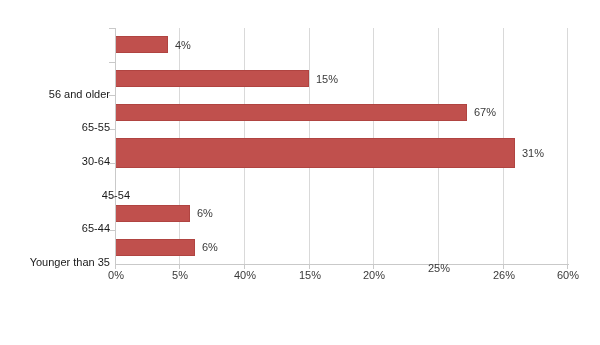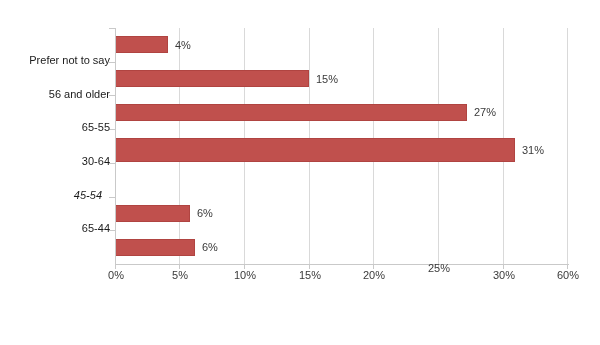--- a/index.html
+++ b/index.html
@@ -131,24 +131,24 @@
       <span class="bar-label" style="left:60px;">4%</span>
     </div>
 
     <div class="bar-row" style="top:42.1px; height:17px;">
       <div class="bar" style="width:194px;"></div>
       <span class="bar-label" style="left:201px;">15%</span>
     </div>
 
     <div class="bar-row" style="top:75.8px; height:17px;">
       <div class="bar" style="width:352px;"></div>
-      <span class="bar-label" style="left:359px;">27%</span>
+      <span class="bar-label" style="left:359px;">67%</span>
     </div>
 
-    <div class="bar-row" style="top:109.5px; height:24px;">
+    <div class="bar-row" style="top:109.5px; height:30px;">
       <div class="bar" style="width:400px;"></div>
       <span class="bar-label" style="left:407px;">31%</span>
     </div>
 
 
     <div class="bar-row" style="top:176.8px; height:17px;">
       <div class="bar" style="width:75px;"></div>
       <span class="bar-label" style="left:82px;">6%</span>
     </div>
 
@@ -171,29 +171,29 @@
   <div class="xtick" style="left:567px;"></div>
 
   <div class="ytick" style="top:28px;"></div>
   <div class="ytick" style="top:61.7px;"></div>
   <div class="ytick" style="top:95.4px;"></div>
   <div class="ytick" style="top:129.1px;"></div>
   <div class="ytick" style="top:162.9px;"></div>
   <div class="ytick" style="top:196.6px;"></div>
   <div class="ytick" style="top:230.3px;"></div>
 
-  <div class="cat-label" style="right:490px; top:54px;">Prefer not to say</div>
   <div class="cat-label" style="right:490px; top:88px;">56 and older</div>
   <div class="cat-label" style="right:490px; top:121px;">65-55</div>
   <div class="cat-label" style="right:490px; top:155px;">30-64</div>
-  <div class="cat-label" style="right:498px; top:189px;font-style:italic;">45-54</div>
+  <div class="cat-label" style="right:470px; top:189px;">45-54</div>
   <div class="cat-label" style="right:490px; top:222px;">65-44</div>
+  <div class="cat-label" style="right:490px; top:256px;">Younger than 35</div>
 
   <div class="xaxis-label" style="left:116px; top:269px;">0%</div>
   <div class="xaxis-label" style="left:180px; top:269px;">5%</div>
-  <div class="xaxis-label" style="left:245px; top:269px;">10%</div>
+  <div class="xaxis-label" style="left:245px; top:269px;">40%</div>
   <div class="xaxis-label" style="left:310px; top:269px;">15%</div>
   <div class="xaxis-label" style="left:374px; top:269px;text-align:right;">20%</div>
   <div class="xaxis-label" style="left:439px; top:262px;">25%</div>
-  <div class="xaxis-label" style="left:504px; top:269px;">30%</div>
+  <div class="xaxis-label" style="left:504px; top:269px;">26%</div>
   <div class="xaxis-label" style="left:568px; top:269px;">60%</div>
 
 </div>
 
 </body></html>

